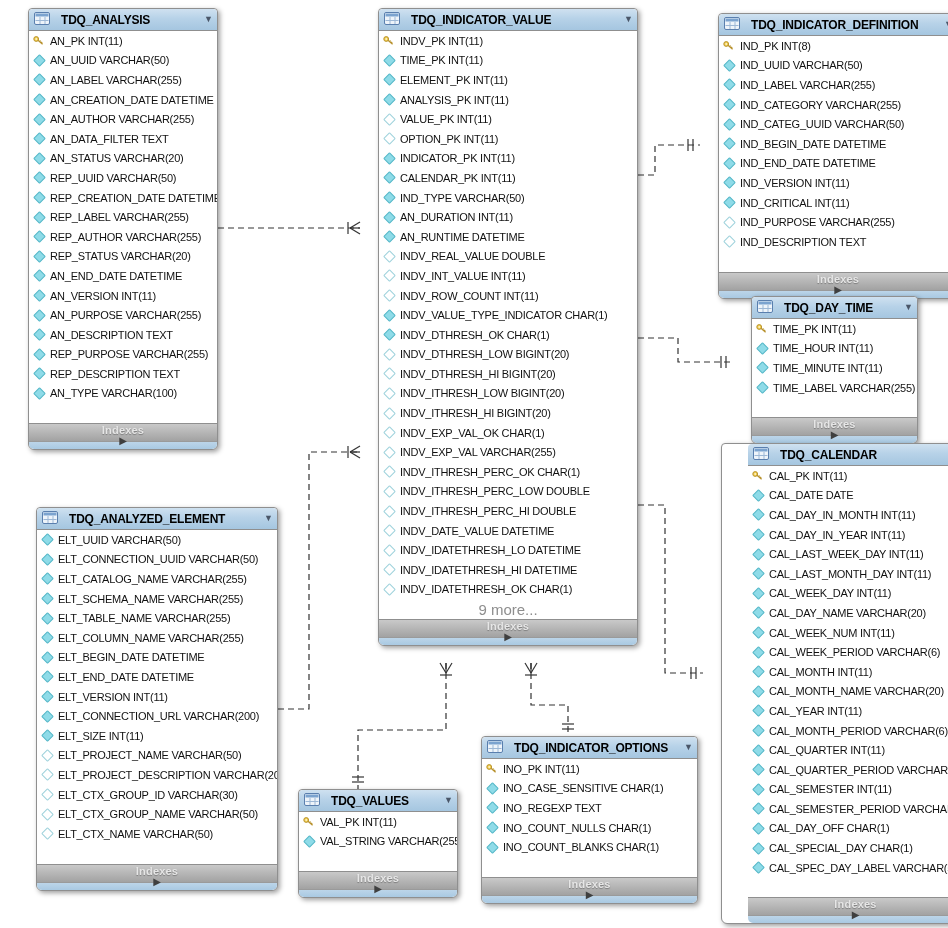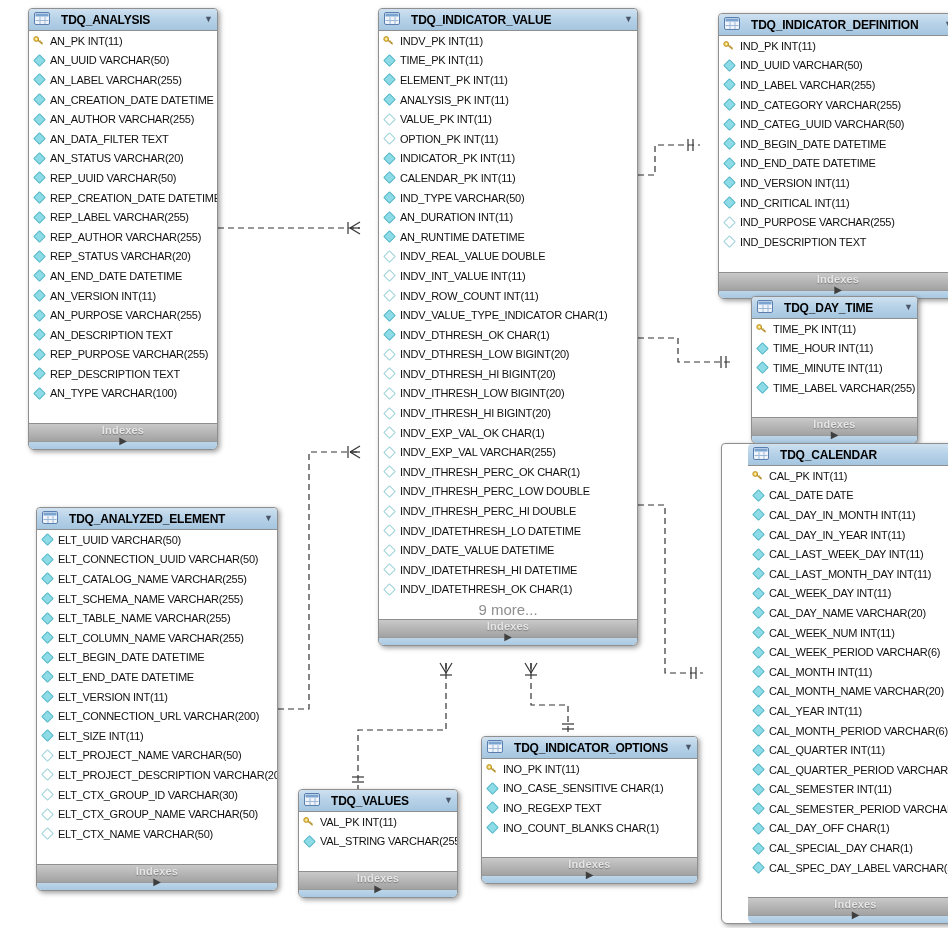--- a/index.html
+++ b/index.html
@@ -350,25 +350,25 @@
         <div class="t-row">
     <span class="f-ic diamond hollow"></span>
     <span class="f-label">INDV_ITHRESH_PERC_LOW DOUBLE</span>
   </div>
         <div class="t-row">
     <span class="f-ic diamond hollow"></span>
     <span class="f-label">INDV_ITHRESH_PERC_HI DOUBLE</span>
   </div>
         <div class="t-row">
     <span class="f-ic diamond hollow"></span>
+    <span class="f-label">INDV_DATE_VALUE DATETIME</span>
+  </div>
+        <div class="t-row">
+    <span class="f-ic diamond hollow"></span>
     <span class="f-label">INDV_IDATETHRESH_LO DATETIME</span>
-  </div>
-        <div class="t-row">
-    <span class="f-ic diamond hollow"></span>
-    <span class="f-label">INDV_DATE_VALUE DATETIME</span>
   </div>
         <div class="t-row">
     <span class="f-ic diamond hollow"></span>
     <span class="f-label">INDV_IDATETHRESH_HI DATETIME</span>
   </div>
         <div class="t-row">
     <span class="f-ic diamond hollow"></span>
     <span class="f-label">INDV_IDATETHRESH_OK CHAR(1)</span>
   </div>
       </div>
@@ -393,21 +393,21 @@
       <span class="t-title">TDQ_INDICATOR_DEFINITION</span>
       <span class="t-caret">▼</span>
     </div>
     <div class="t-body">
         <div class="t-row">
     <span class="f-ic"><svg width="11" height="11" viewBox="0 0 11 11">
               <circle cx="3.2" cy="4" r="2.4" fill="#f2cf4e" stroke="#b8922e"></circle>
               <circle cx="3.2" cy="4" r="0.9" fill="#fdf3cf"></circle>
               <path d="M5 5.2 L9.6 9.2 M8 8 L9.2 6.9 M6.6 6.7 L7.7 5.6" stroke="#b8922e" stroke-width="1.3" fill="none"></path>
             </svg></span>
-    <span class="f-label">IND_PK INT(11)</span>
+    <span class="f-label">IND_PK INT(8)</span>
   </div>
         <div class="t-row">
     <span class="f-ic diamond"></span>
     <span class="f-label">IND_UUID VARCHAR(50)</span>
   </div>
         <div class="t-row">
     <span class="f-ic diamond"></span>
     <span class="f-label">IND_LABEL VARCHAR(255)</span>
   </div>
         <div class="t-row">
@@ -752,20 +752,24 @@
         <div class="t-row">
     <span class="f-ic diamond"></span>
     <span class="f-label">INO_CASE_SENSITIVE CHAR(1)</span>
   </div>
         <div class="t-row">
     <span class="f-ic diamond"></span>
     <span class="f-label">INO_REGEXP TEXT</span>
   </div>
         <div class="t-row">
     <span class="f-ic diamond"></span>
+    <span class="f-label">INO_COUNT_NULLS CHAR(1)</span>
+  </div>
+        <div class="t-row">
+    <span class="f-ic diamond"></span>
     <span class="f-label">INO_COUNT_BLANKS CHAR(1)</span>
   </div>
       </div>
     <div class="t-more" hidden=""></div>
     <div class="t-footer">
       <span class="t-footer-label">Indexes</span>
       <span class="t-footer-arrow">▶</span>
     </div>
     <div class="t-bottom"></div>
   </div>

